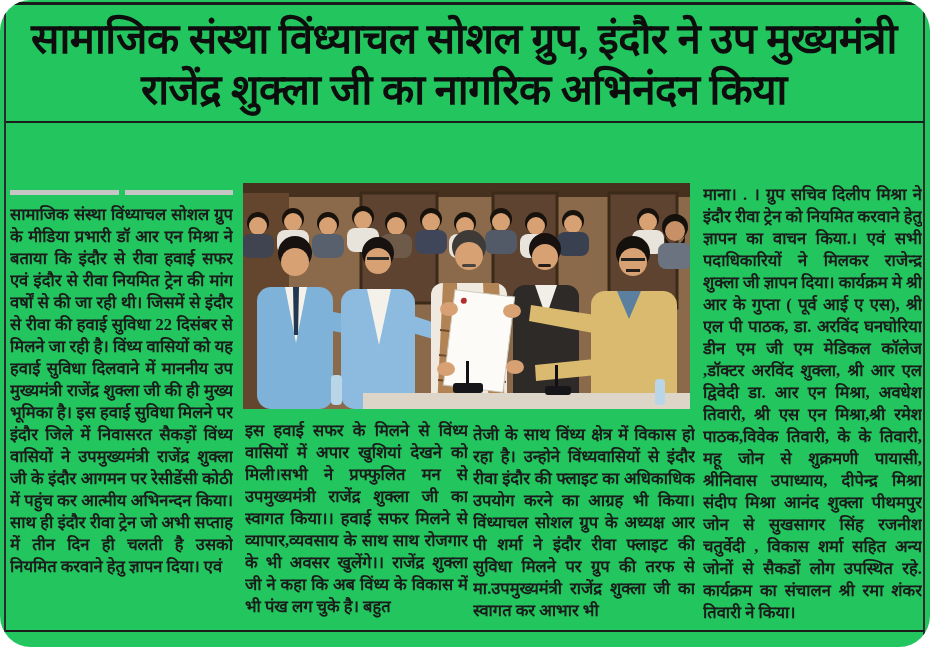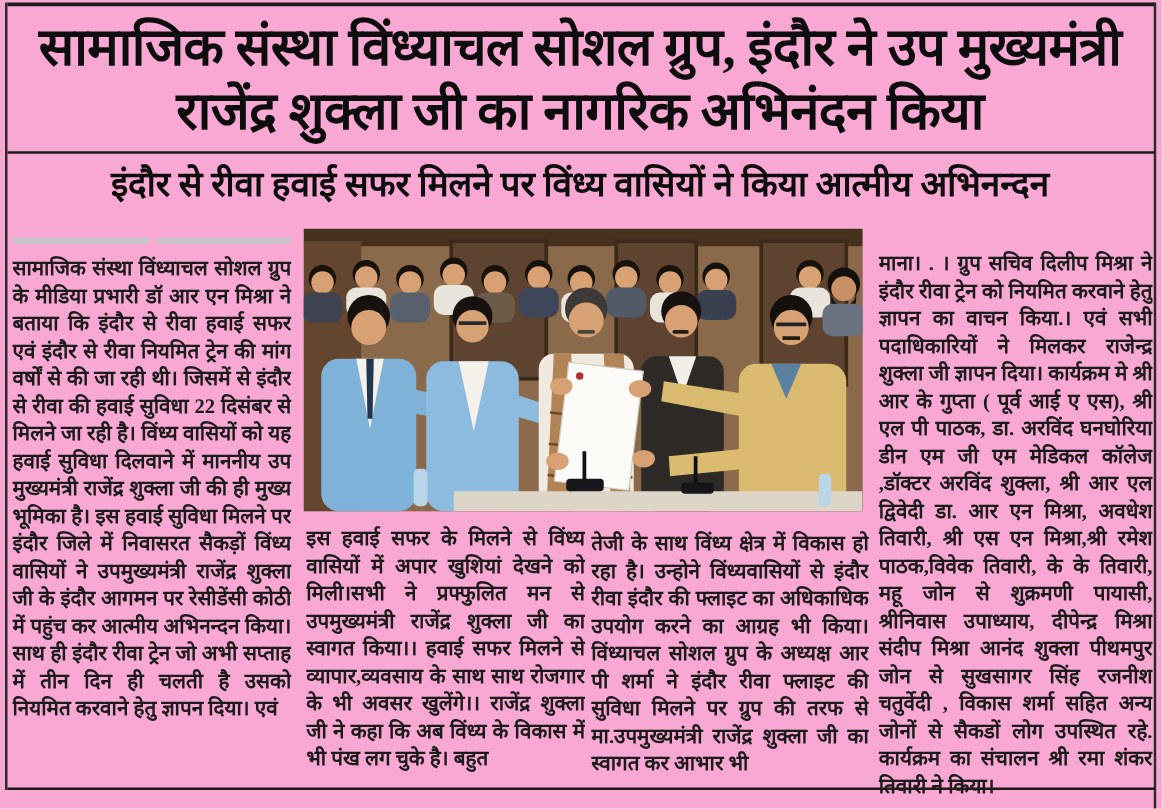--- a/index.html
+++ b/index.html
@@ -1,49 +1,48 @@
 <!DOCTYPE html>
 <html lang="hi"><head>
 <meta charset="utf-8">
 <style>
   html,body{margin:0;padding:0;background:#ffffff;}
-  .page{position:relative;width:930px;height:647px;background:#f9a8d4;overflow:hidden;
-        font-family:"Liberation Serif","DejaVu Serif",serif;color:#1c1c1c;}
+  .page{position:relative;width:930px;height:647px;background:#22c55e;overflow:hidden;
+        font-family:"Liberation Serif","DejaVu Serif",serif;color:#1c1c1c;border-radius:31px;}
   .border-top{position:absolute;left:6px;top:2px;width:918px;height:3px;background:#1b1b1b;}
   .border-left{position:absolute;left:4px;top:2px;width:2px;height:630px;background:#2b2b2b;}
   .border-right{position:absolute;left:923px;top:2px;width:2px;height:645px;background:#2b2b2b;}
   .headline{position:absolute;left:14px;right:16px;top:14px;margin:0;text-align:center;
             font-size:42px;line-height:51px;font-weight:800;color:#0d0d0d;letter-spacing:-0.5px;}
   .headline-rule{position:absolute;left:6px;top:121px;width:918px;height:2px;background:#1b1b1b;}
   .subheadline{position:absolute;left:14px;right:16px;top:128px;margin:0;text-align:center;
                font-size:28px;line-height:42px;font-weight:800;color:#0d0d0d;}
   .body{margin:0;font-size:16.5px;line-height:22px;font-weight:700;text-align:justify;color:#1b1b1b;}
   .col-left{position:absolute;left:10px;top:188px;width:223px;height:440px;overflow:hidden;}
   .kicker-row{display:flex;align-items:center;gap:6px;margin:2px 0 9px 0;}
   .kicker-bar{flex:1;height:5px;background:#c6c6c6;}
   .kicker-text{color:#9e1f1f;font-size:20px;font-weight:800;white-space:nowrap;}
   .photo{position:absolute;left:243px;top:183px;width:447px;height:226px;background:#7a5b41;}
   .photo svg{display:block;}
   .col-center-a{position:absolute;left:245px;top:420px;width:223px;height:205px;overflow:hidden;}
   .col-center-b{position:absolute;left:473px;top:424px;width:222px;height:205px;overflow:hidden;}
-  .col-right{position:absolute;left:703px;top:200px;width:219px;height:442px;overflow:hidden;}
+  .col-right{position:absolute;left:703px;top:184px;width:219px;height:442px;overflow:hidden;}
   .bottom-rule{position:absolute;left:6px;top:630px;width:918px;height:2px;background:#1b1b1b;}
 </style>
 </head>
 <body>
 
 <div class="page">
 
   <div class="border-top"></div>
   <div class="border-left"></div>
   <div class="border-right"></div>
 
   <h1 class="headline">सामाजिक संस्था विंध्याचल सोशल ग्रुप, इंदौर ने उप मुख्यमंत्री राजेंद्र शुक्ला जी का नागरिक अभिनंदन किया</h1>
   <div class="headline-rule"></div>
-  <h2 class="subheadline">इंदौर से रीवा हवाई सफर मिलने पर विंध्य वासियों ने किया आत्मीय अभिनन्दन</h2>
 
   <div class="col-left">
     <div class="kicker-row">
       <span class="kicker-bar"></span>
       <span class="kicker-bar"></span>
     </div>
     <p class="body">सामाजिक संस्था विंध्याचल सोशल ग्रुप के  मीडिया प्रभारी डॉ आर एन मिश्रा ने बताया कि इंदौर से रीवा हवाई सफर एवं इंदौर से रीवा नियमित ट्रेन की मांग वर्षों से की जा रही थी। जिसमें से इंदौर से रीवा की हवाई सुविधा 22 दिसंबर से मिलने जा रही है। विंध्य वासियों को यह हवाई सुविधा दिलवाने में माननीय उप मुख्यमंत्री राजेंद्र शुक्ला जी की ही मुख्य भूमिका है। इस हवाई सुविधा मिलने पर इंदौर जिले में निवासरत सैकड़ों विंध्य वासियों ने उपमुख्यमंत्री राजेंद्र शुक्ला जी के इंदौर आगमन पर रेसीडेंसी कोठी में पहुंच कर आत्मीय अभिनन्दन किया। साथ ही इंदौर रीवा ट्रेन जो अभी सप्ताह में तीन दिन ही चलती है उसको नियमित करवाने हेतु ज्ञापन दिया। एवं</p>
   </div>
 
   <div class="photo">

